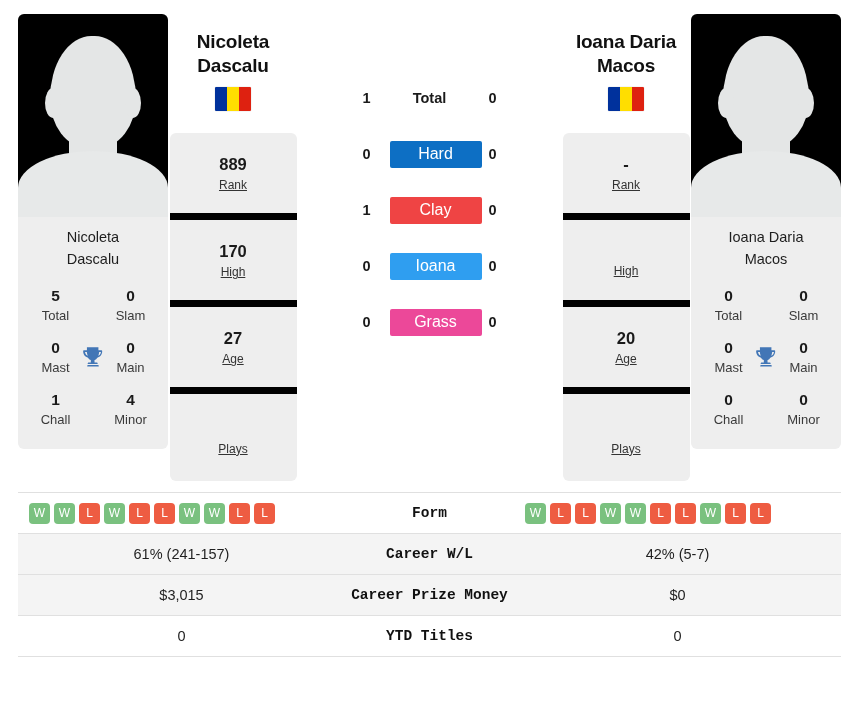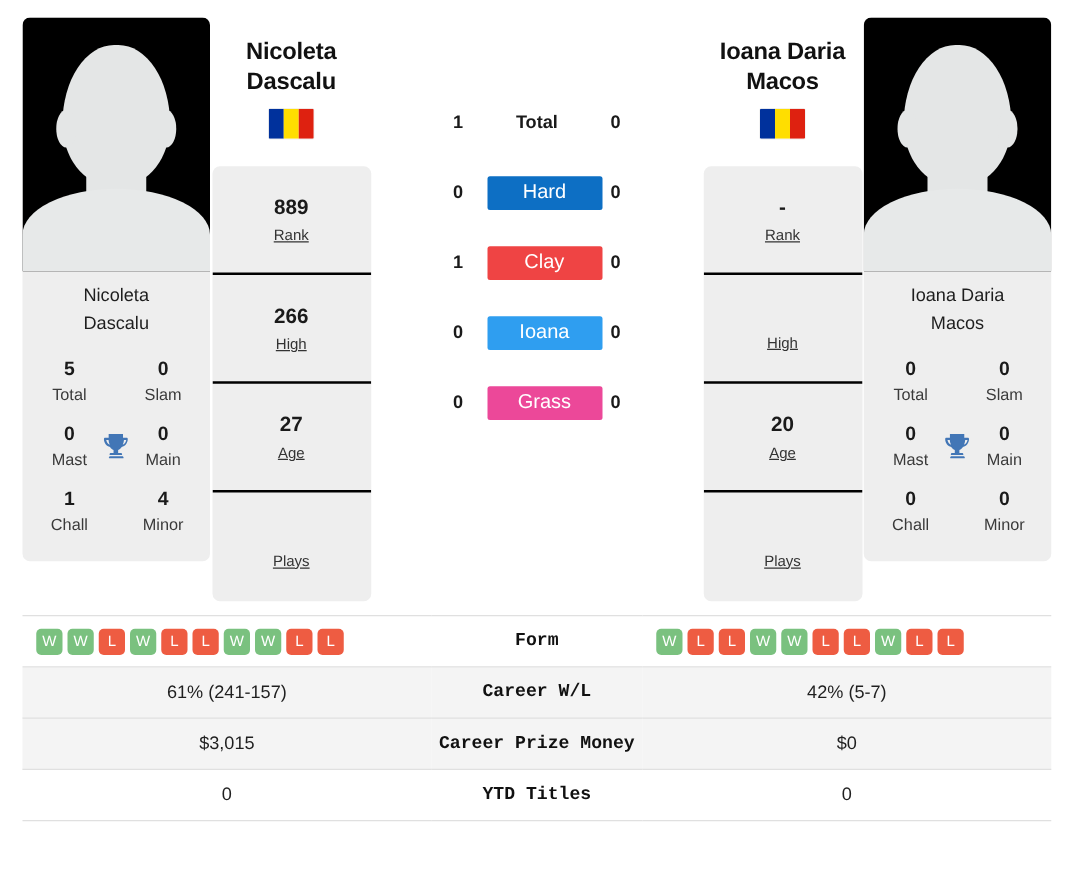--- a/index.html
+++ b/index.html
@@ -161,21 +161,21 @@
     background: #eeeeee;
     border-radius: 6px;
     overflow: hidden;
   }
   .rank-item {
     height: 87px;
     display: flex;
     flex-direction: column;
     align-items: center;
     justify-content: center;
-    border-bottom: 2px solid #000000;
+    border-bottom: 7px solid #000000;
   }
   .rank-item:last-child { border-bottom: none; }
   .rank-val {
     font-size: 16.5px;
     font-weight: bold;
     color: #1a1a1a;
     line-height: 1.5;
     min-height: 22px;
   }
   .rank-lbl {
@@ -341,21 +341,21 @@
         <span style="background:#00319c"></span>
           <span style="background:#ffde00"></span>
           <span style="background:#de2110"></span>
       </div>
       <div class="rank-box">
         <div class="rank-item">
           <div class="rank-val">889</div>
           <div class="rank-lbl">Rank</div>
         </div>
         <div class="rank-item">
-          <div class="rank-val">266</div>
+          <div class="rank-val">170</div>
           <div class="rank-lbl">High</div>
         </div>
         <div class="rank-item">
           <div class="rank-val">27</div>
           <div class="rank-lbl">Age</div>
         </div>
         <div class="rank-item">
           <div class="rank-val"></div>
           <div class="rank-lbl">Plays</div>
         </div>

